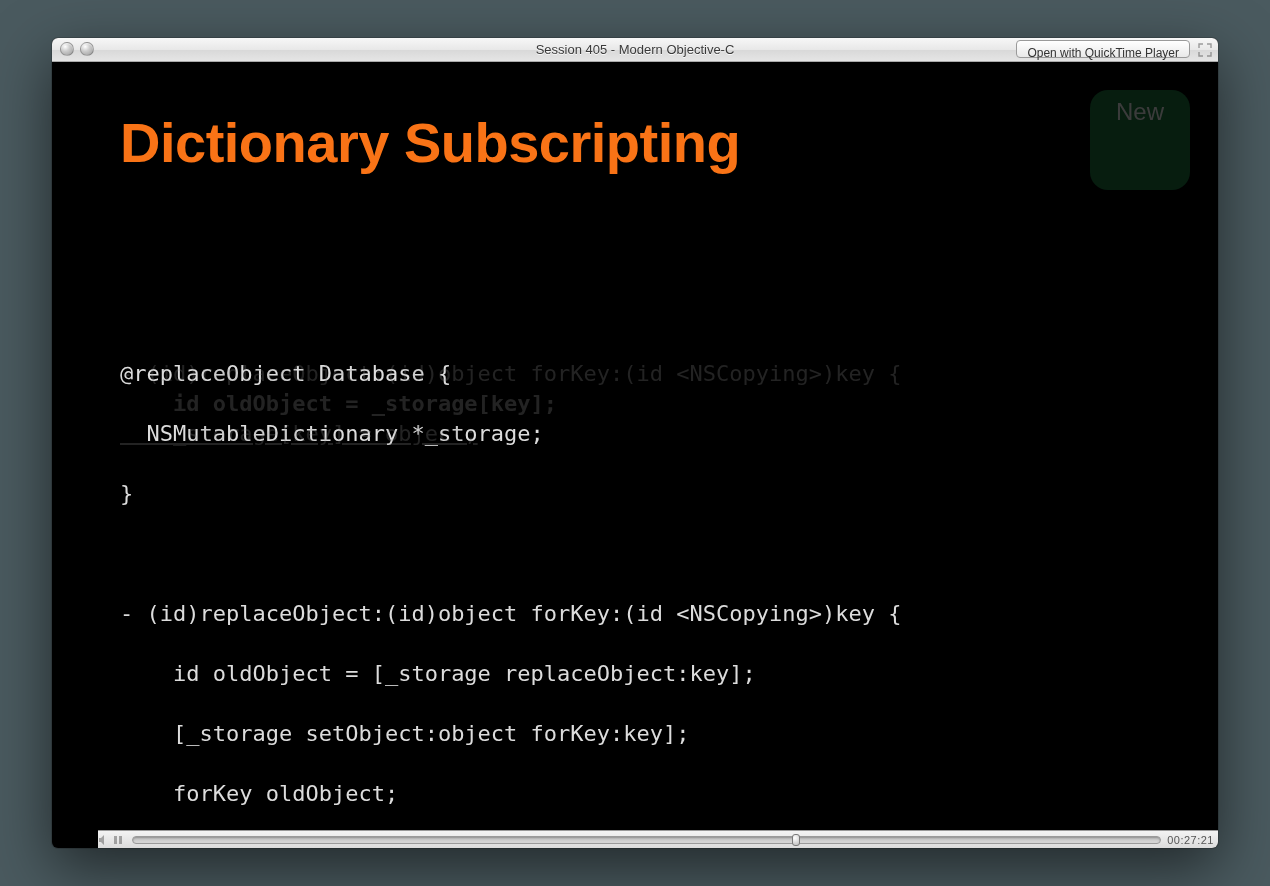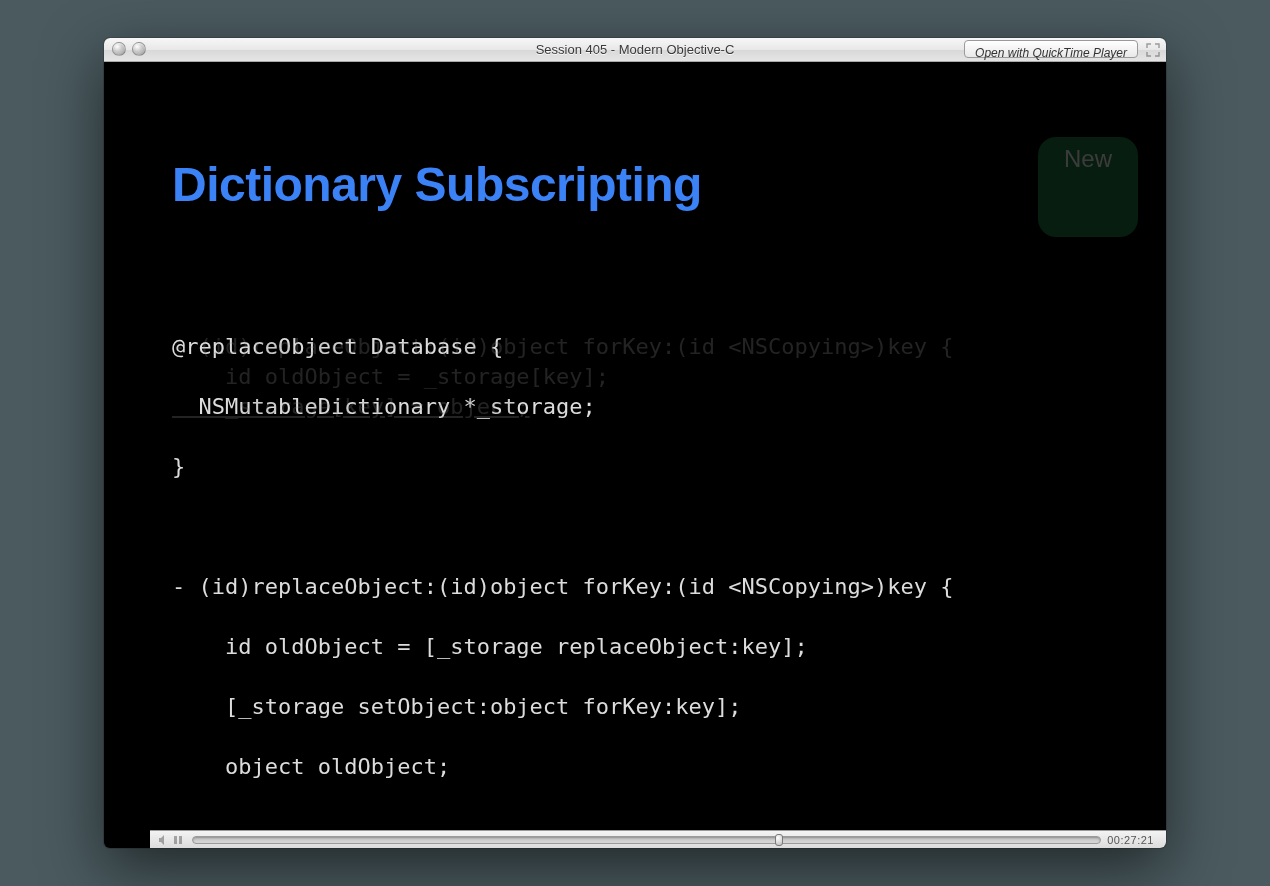--- a/index.html
+++ b/index.html
@@ -6,30 +6,29 @@
     body {
       background: #4a5a5f;
       width: 1270px;
       height: 886px;
       font-family: -apple-system, "Lucida Grande", "Helvetica Neue", sans-serif;
       display: flex;
       align-items: center;
       justify-content: center;
     }
     .window {
-      width: 1062px;
+      width: 1166px;
       height: 810px;
       background: #000;
       border-radius: 6px;
       box-shadow: 0 20px 60px rgba(0,0,0,0.55), 0 0 0 1px rgba(0,0,0,0.15);
       overflow: hidden;
       display: flex;
       flex-direction: column;
       position: relative;
-      gap: 47px;
     }
     .titlebar {
       height: 24px;
       background: linear-gradient(to bottom, #f7f7f7 0%, #e8e8e8 50%, #d8d8d8 51%, #e5e5e5 100%);
       border-bottom: 1px solid #aaa;
       display: flex;
       align-items: center;
       position: relative;
       font-size: 13px;
       color: #333;
@@ -63,21 +62,20 @@
       height: 18px;
       padding: 3px 10px;
       font-size: 12px;
       line-height: 18px;
       background: linear-gradient(to bottom, #ffffff, #e9e9e9);
       border: 1px solid #9a9a9a;
       border-radius: 4px;
       box-shadow: 0 1px 0 rgba(255,255,255,0.9) inset;
       color: #333;
       cursor: default;
-      font-style: italic;
     }
     .fullscreen {
       position: absolute;
       right: 6px;
       top: 5px;
       width: 14px;
       height: 14px;
       opacity: 0.55;
     }
     .fullscreen svg { width: 14px; height: 14px; }
@@ -89,40 +87,41 @@
     }
     .slide {
       position: absolute;
       inset: 0;
       padding: 48px 68px 0 68px;
       color: #e9e9e9;
     }
     .slide-title {
       font-family: "Myriad Pro", "Helvetica Neue", sans-serif;
       font-weight: 600;
-      font-size: 48px;
-      color: #3b82f6;
+      font-size: 56px;
+      color: #f97316;
       letter-spacing: -0.5px;
+      margin-bottom: 64px;
     }
     .code {
       font-family: Menlo, Monaco, Consolas, monospace;
       font-size: 22px;
       line-height: 30px;
       color: #dcdcdc;
       white-space: pre;
       position: relative;
     }
     .ghost {
       position: absolute;
       left: 0;
       color: rgba(140,140,140,0.25);
       pointer-events: none;
     }
     .ghost.l1 { top: 120px; }
-    .ghost.l2 { top: 150px; }
+    .ghost.l2 { top: 150px; font-weight: bold; }
     .ghost.l3 { top: 180px; text-decoration: underline; }
     .badge {
       position: absolute;
       right: 28px;
       top: 28px;
       width: 100px;
       height: 100px;
       background: #14532d;
       border-radius: 18px;
       display: flex;
@@ -147,21 +146,21 @@
       filter: saturate(0.6) brightness(0.5);
     }
     .controlbar {
       height: 18px;
       background: linear-gradient(to bottom, #f3f3f3, #dcdcdc);
       border-top: 1px solid #999;
       display: flex;
       align-items: center;
       font-size: 11px;
       color: #555;
-      padding: 0 8px;
+      padding: 0 0;
       margin-left: 46px;
     }
     .cb-btn {
       width: 12px;
       height: 12px;
       display: flex;
       align-items: center;
       justify-content: center;
       opacity: 0.55;
       margin-right: 2px;
@@ -231,21 +230,21 @@
 <span>}</span>
 
 <span></span>
 
 <span>- (id)replaceObject:(id)object forKey:(id &lt;NSCopying&gt;)key {</span>
 
 <span>    id oldObject = [_storage replaceObject:key];</span>
 
 <span>    [_storage setObject:object forKey:key];</span>
 
-<span>    object oldObject;</span>
+<span>    forKey oldObject;</span>
 
 
 
       </div>
     </div>
   </div>
 
   <div class="controlbar">
     <div class="cb-btn">
       <svg viewBox="0 0 12 12" width="12" height="12">

